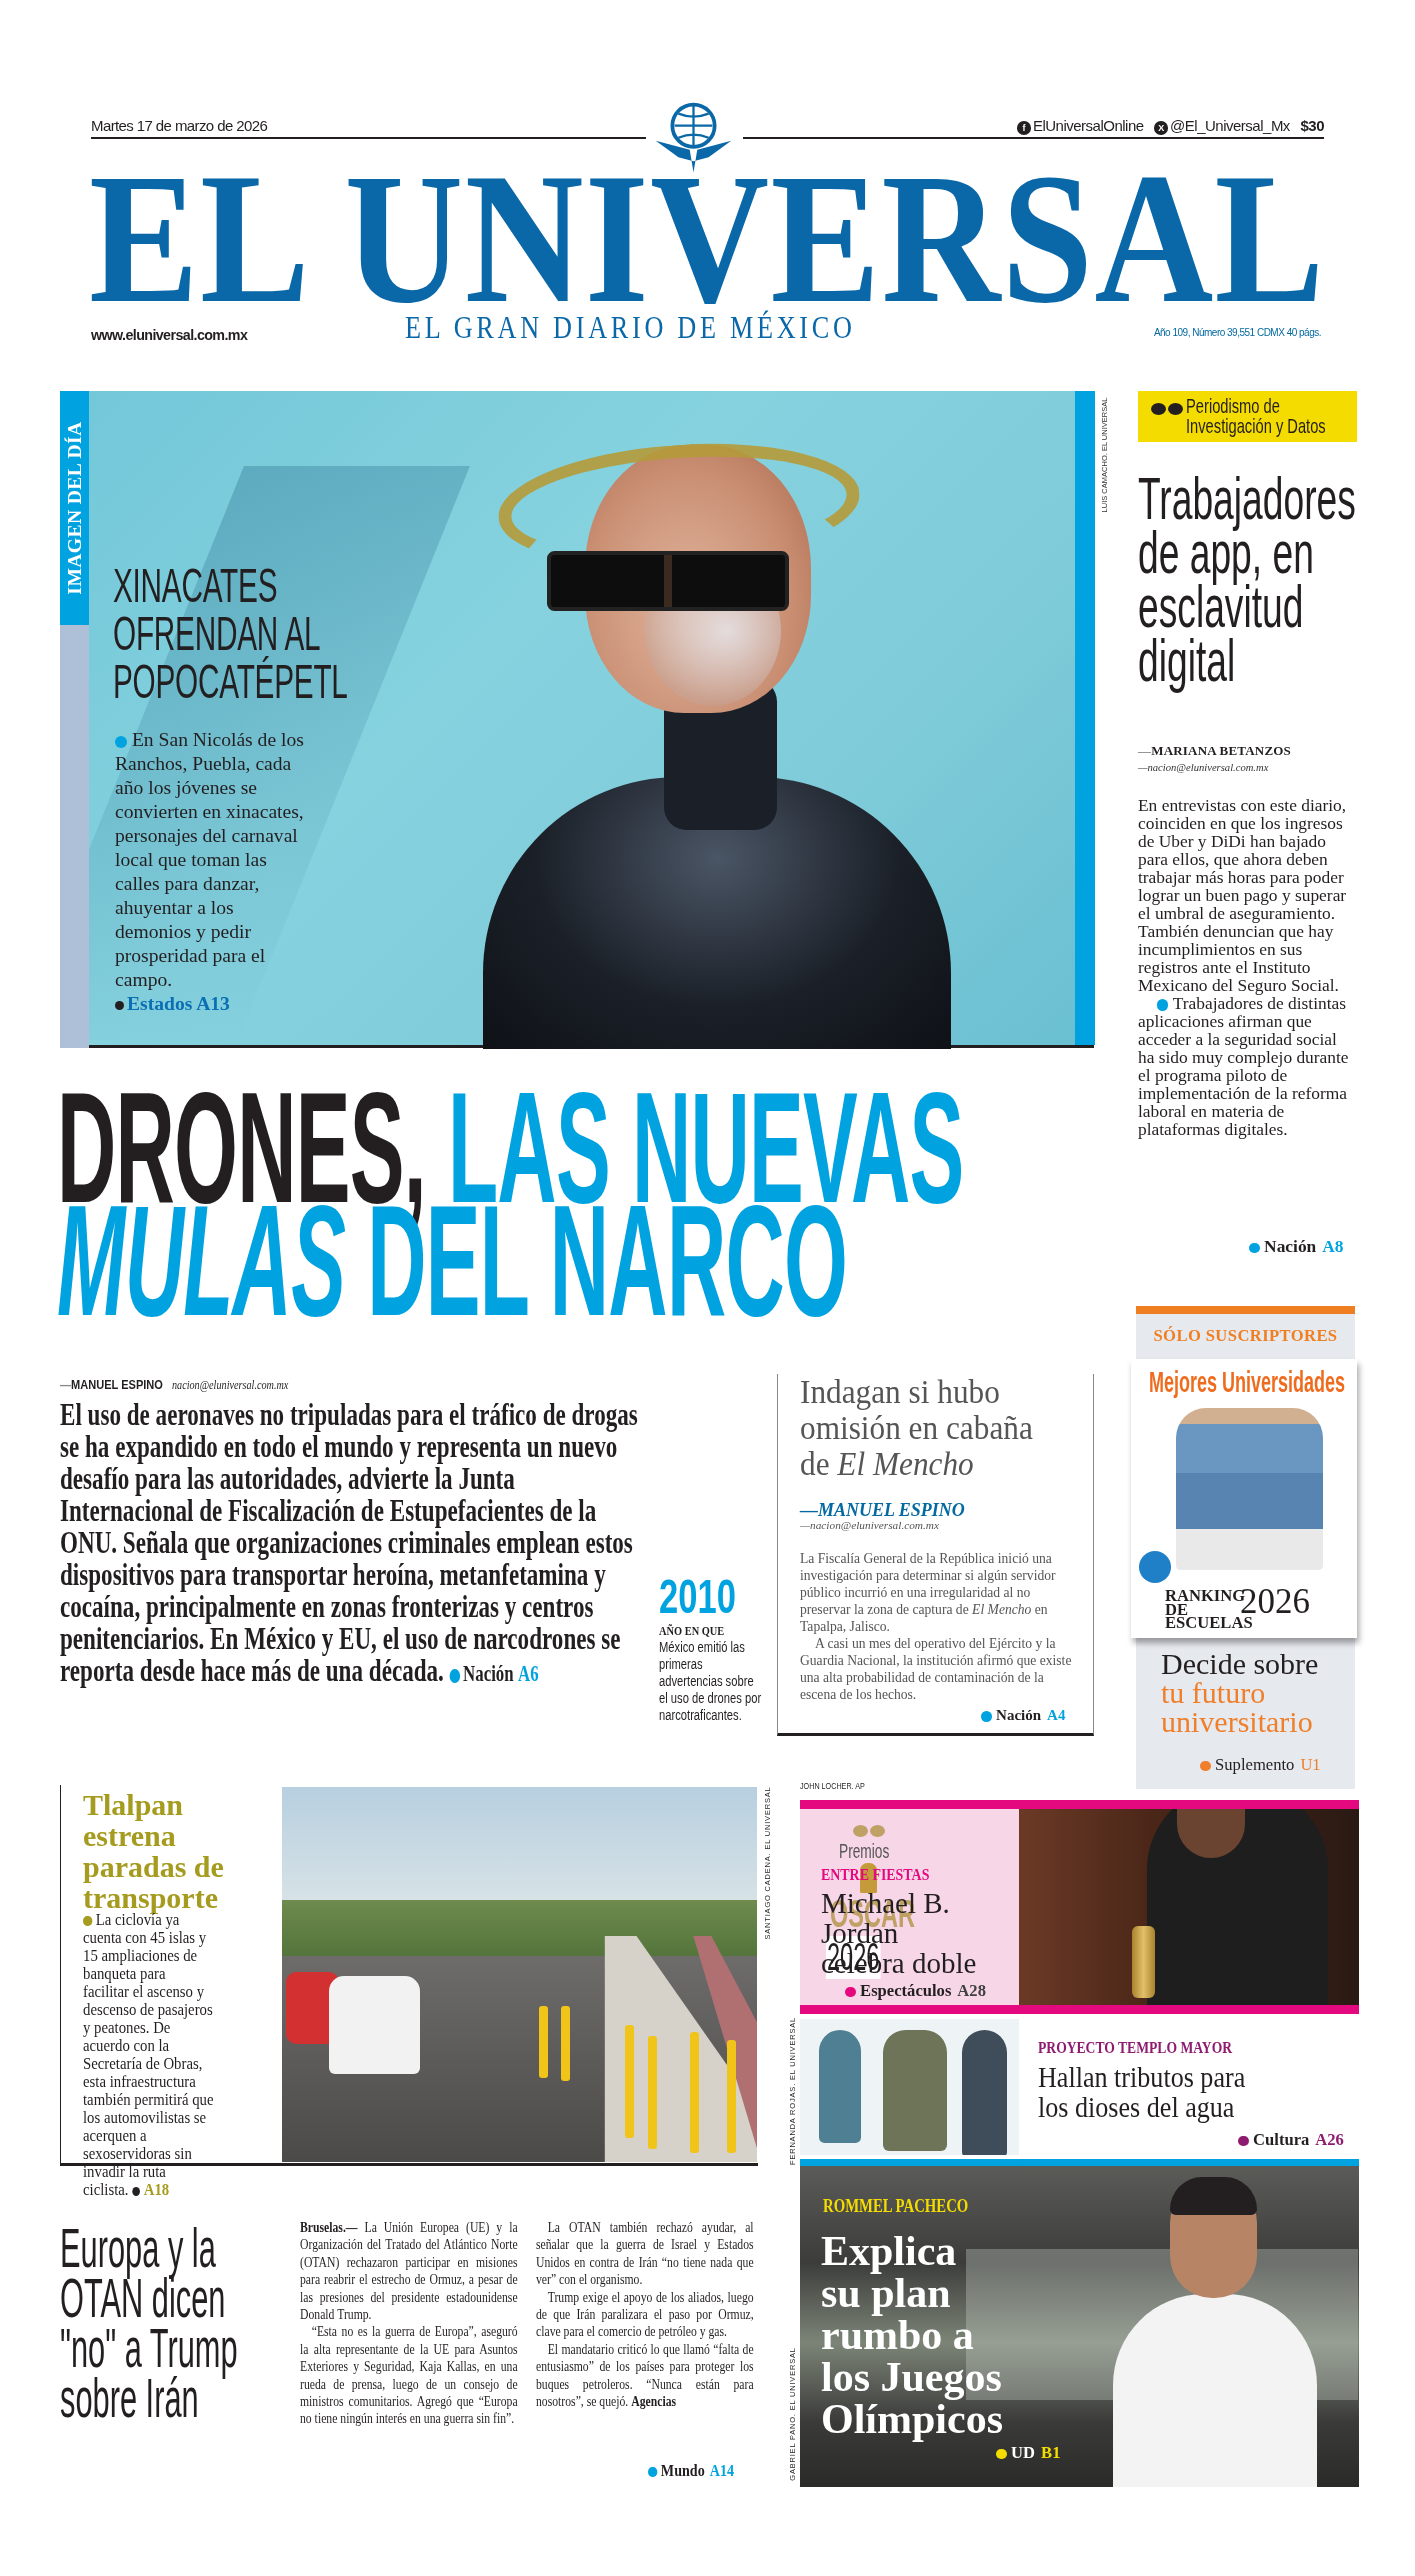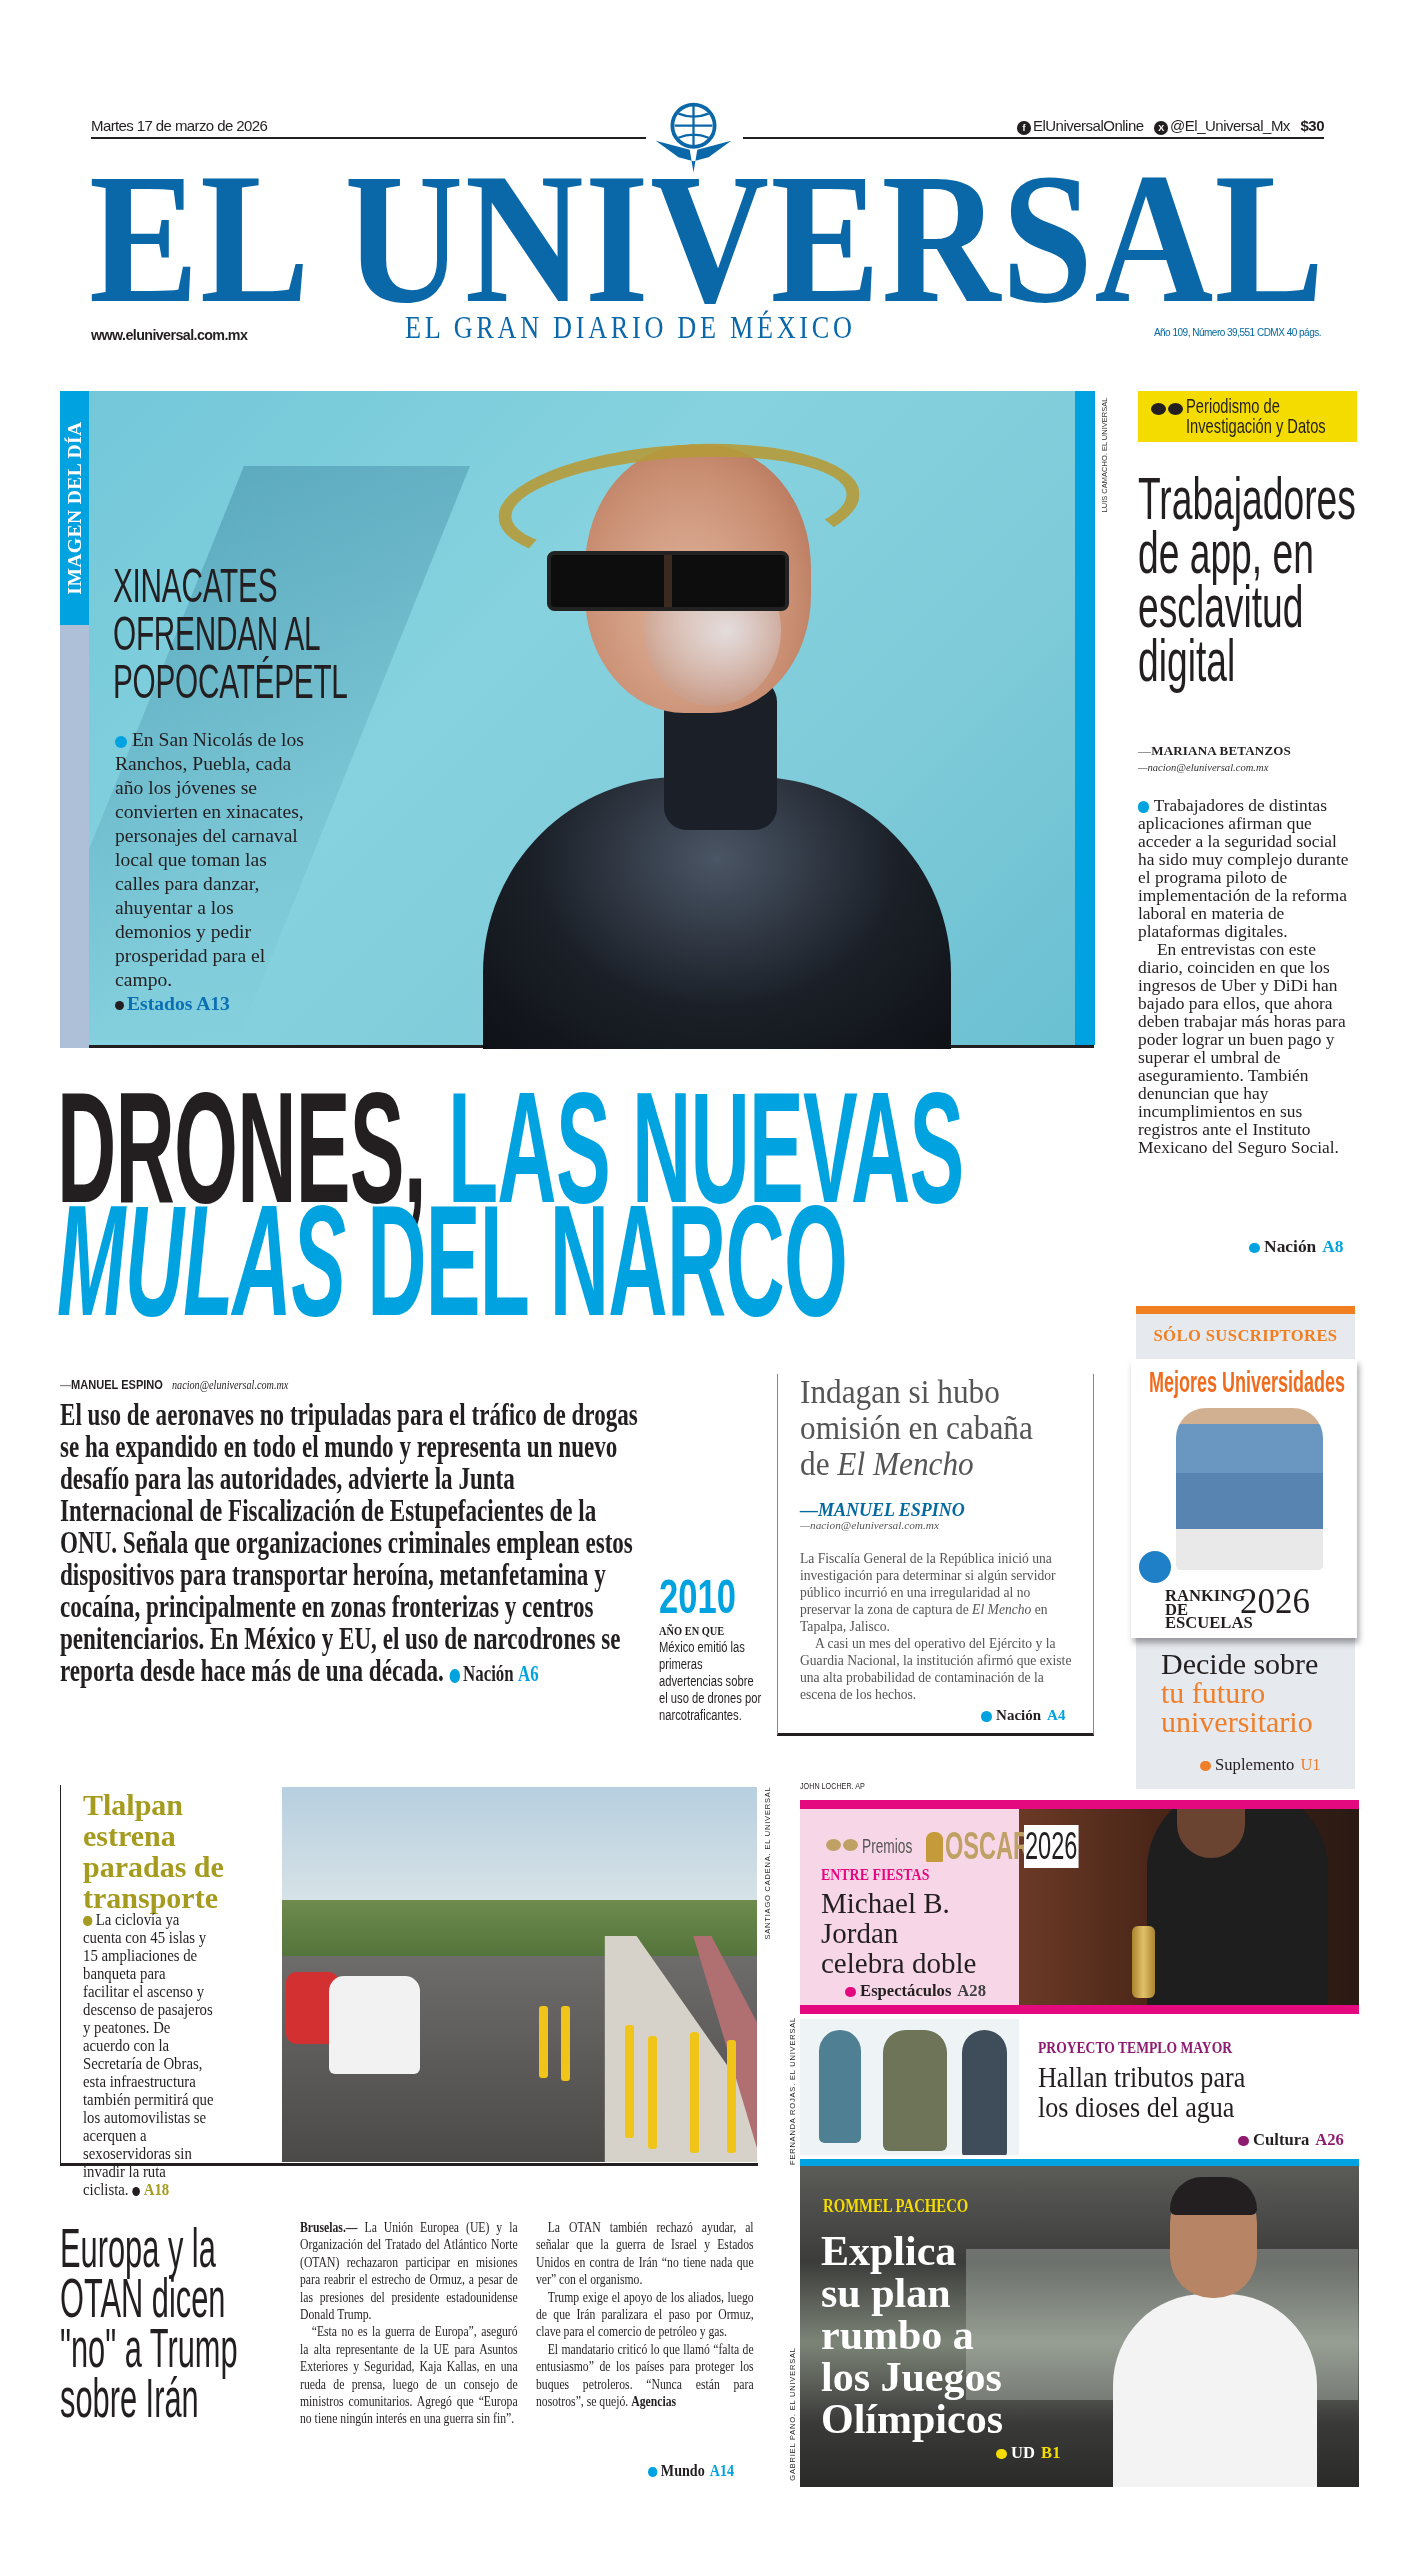--- a/index.html
+++ b/index.html
@@ -109,21 +109,21 @@
   .tl-credit span { position: absolute; left: 50%; top: 50%; transform: translate(-50%,-50%) rotate(-90deg); font-size: 7.5px; white-space: nowrap; letter-spacing: 0.8px; }
 
   
   .os-credit { left: 800px; top: 1781px; font-size: 9px; transform: scaleX(0.8); transform-origin: left top; }
   .os-bar-top { left: 800px; top: 1800px; width: 559px; height: 9px; background: #e5097f; }
   .os-panel { left: 800px; top: 1809px; width: 219px; height: 196px; background: #f7d7e7; }
   .os-photo { left: 1019px; top: 1809px; width: 340px; height: 196px; background: linear-gradient(90deg, #6b3a26 0%, #4a2618 40%, #2a1a14 100%); overflow: hidden; }
   .os-photo .man { position: absolute; left: 128px; top: -22.6px; width: 181px; height: 242px; background: #1e1e1e; border-radius: 83px 83px 0 0; }
   .os-photo .head { position: absolute; left: 158px; top: -42px; width: 68px; height: 91px; border-radius: 34px; background: #6a4430; }
   .os-photo .statue { position: absolute; left: 113px; top: 117px; width: 22.6px; height: 72px; background: linear-gradient(90deg, #a9822d, #e2c06a, #a9822d); border-radius: 6px; }
-  .os-head { left: 826px; top: 1825px; display: flex; align-items: center; }
+  .os-head { left: 826px; top: 1825px; display: flex; align-items: center; flex-direction: column; }
   .os-head .dots i { display: inline-block; width: 15px; height: 12px; border-radius: 50%; background: #bfa166; margin-right: 1.5px; }
   .os-head .pr { font-size: 19.6px; color: #555; transform: scaleX(0.7); transform-origin: left center; margin-left: 3px; margin-right: -7.5px; }
   .os-head .trophy { width: 16.6px; height: 30px; background: #c59a3a; border-radius: 7.5px 7.5px 1.5px 1.5px; margin-right: 2.3px; }
   .os-head .osc { font-size: 38px; font-weight: bold; color: #bfa166; transform: scaleX(0.62); transform-origin: left center; width: 79px; }
   .os-head .yr { font-size: 38px; color: #231f20; background: #fff; transform: scaleX(0.62); transform-origin: left center; padding: 0 1.5px; }
   .os-sub { left: 821px; top: 1864px; font-size: 17.4px; font-weight: bold; color: #e5097f; transform: scaleX(0.8); transform-origin: left top; white-space: nowrap; }
   .os-title { left: 821px; top: 1888px; font-size: 29px; line-height: 30px; }
   .os-link { left: 845px; top: 1981px; font-size: 16.6px; font-weight: bold; }
   .os-bar-bot { left: 800px; top: 2005px; width: 559px; height: 9px; background: #e5097f; }
 
@@ -219,22 +219,22 @@
 </div>
 <div class="abs inv-title sans">
   <div>Trabajadores</div>
   <div>de app, en</div>
   <div>esclavitud</div>
   <div>digital</div>
 </div>
 <div class="abs inv-by serif"><span class="dash">—</span><span>MARIANA BETANZOS</span></div>
 <div class="abs inv-mail serif">—nacion@eluniversal.com.mx</div>
 <div class="abs inv-body serif">
+  <p>En entrevistas con este diario, coinciden en que los ingresos de Uber y DiDi han bajado para ellos, que ahora deben trabajar más horas para poder lograr un buen pago y superar el umbral de aseguramiento. También denuncian que hay incumplimientos en sus registros ante el Instituto Mexicano del Seguro Social.</p>
   <p><span class="dot" style="width:11.3px;height:11.3px;background:#00a3e0;margin-right:4.5px;"></span><span>Trabajadores de distintas aplicaciones afirman que acceder a la seguridad social ha sido muy complejo durante el programa piloto de implementación de la reforma laboral en materia de plataformas digitales.</span></p>
-  <p>En entrevistas con este diario, coinciden en que los ingresos de Uber y DiDi han bajado para ellos, que ahora deben trabajar más horas para poder lograr un buen pago y superar el umbral de aseguramiento. También denuncian que hay incumplimientos en sus registros ante el Instituto Mexicano del Seguro Social.</p>
 </div>
 <div class="abs inv-link serif sec-link">
   <span class="dot" style="background:#00a3e0;"></span><span>Nación</span><span class="pg blue">A8</span>
 </div>
 
 <div class="abs hl">
   <span>DRONES,</span>
   <span class="blue">LAS NUEVAS</span>
   <span class="l2 blue"><span class="it">MULAS</span> <span style="font-style:normal">DEL NARCO</span></span>
 </div>

